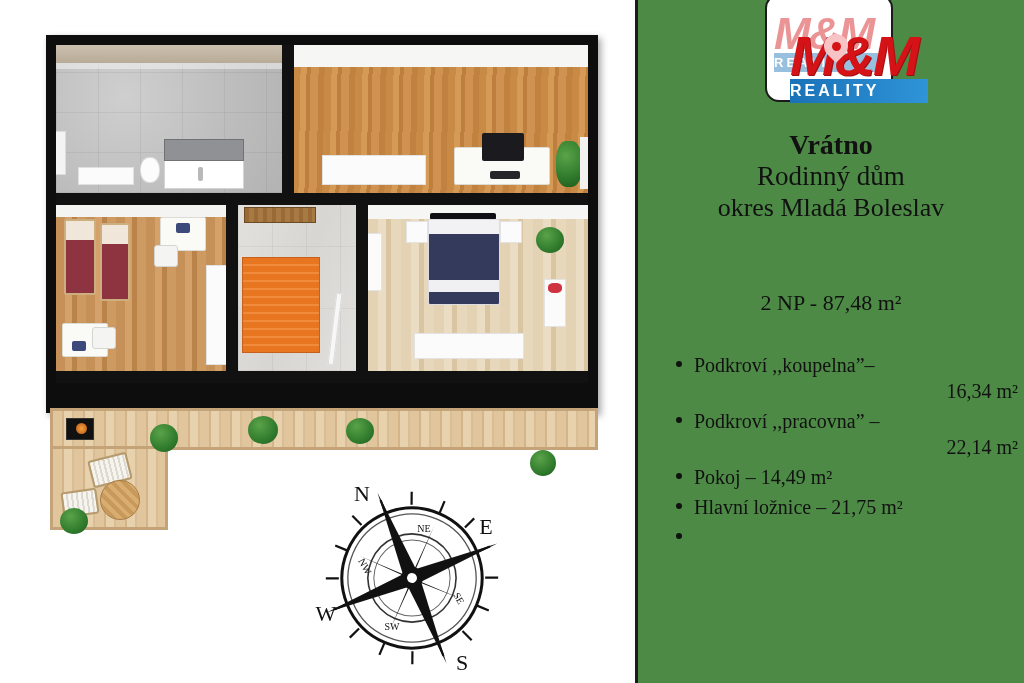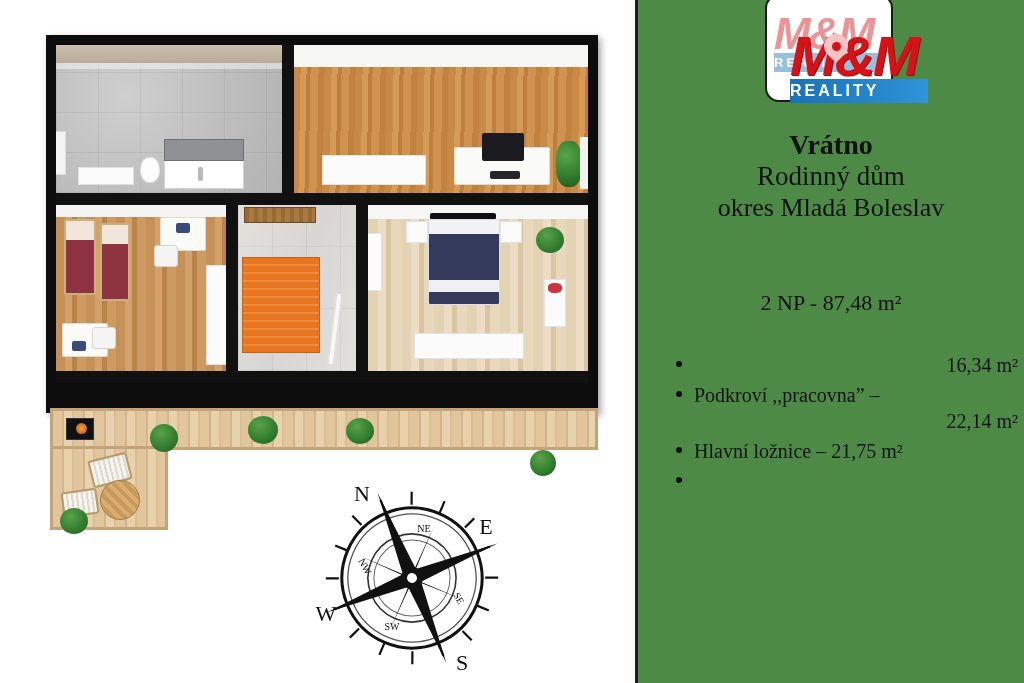--- a/index.html
+++ b/index.html
@@ -326,29 +326,34 @@
       <div class="t-line t3">okres Mladá Boleslav</div>
     </div>
 
     <div class="area-line">
       <span>2 NP - </span><b>87,48 m²</b>
     </div>
 
     <div class="list">
       <div class="li">
         <span class="bullet"></span>
+        <span>Podkroví ,,koupelna”–</span>
         <span class="wrapnum">16,34 m²</span>
       </div>
       <div class="li">
         <span class="bullet"></span>
         <span>Podkroví ,,pracovna” –</span>
         <span class="wrapnum">22,14 m²</span>
       </div>
       <div class="li">
         <span class="bullet"></span>
+        <span>Pokoj – 14,49 m²</span>
+      </div>
+      <div class="li">
+        <span class="bullet"></span>
         <span>Hlavní ložnice – 21,75 m²</span>
       </div>
       <div class="li">
         <span class="bullet"></span>
       </div>
     </div>
   </div>
 </div>
 
 </body></html>

